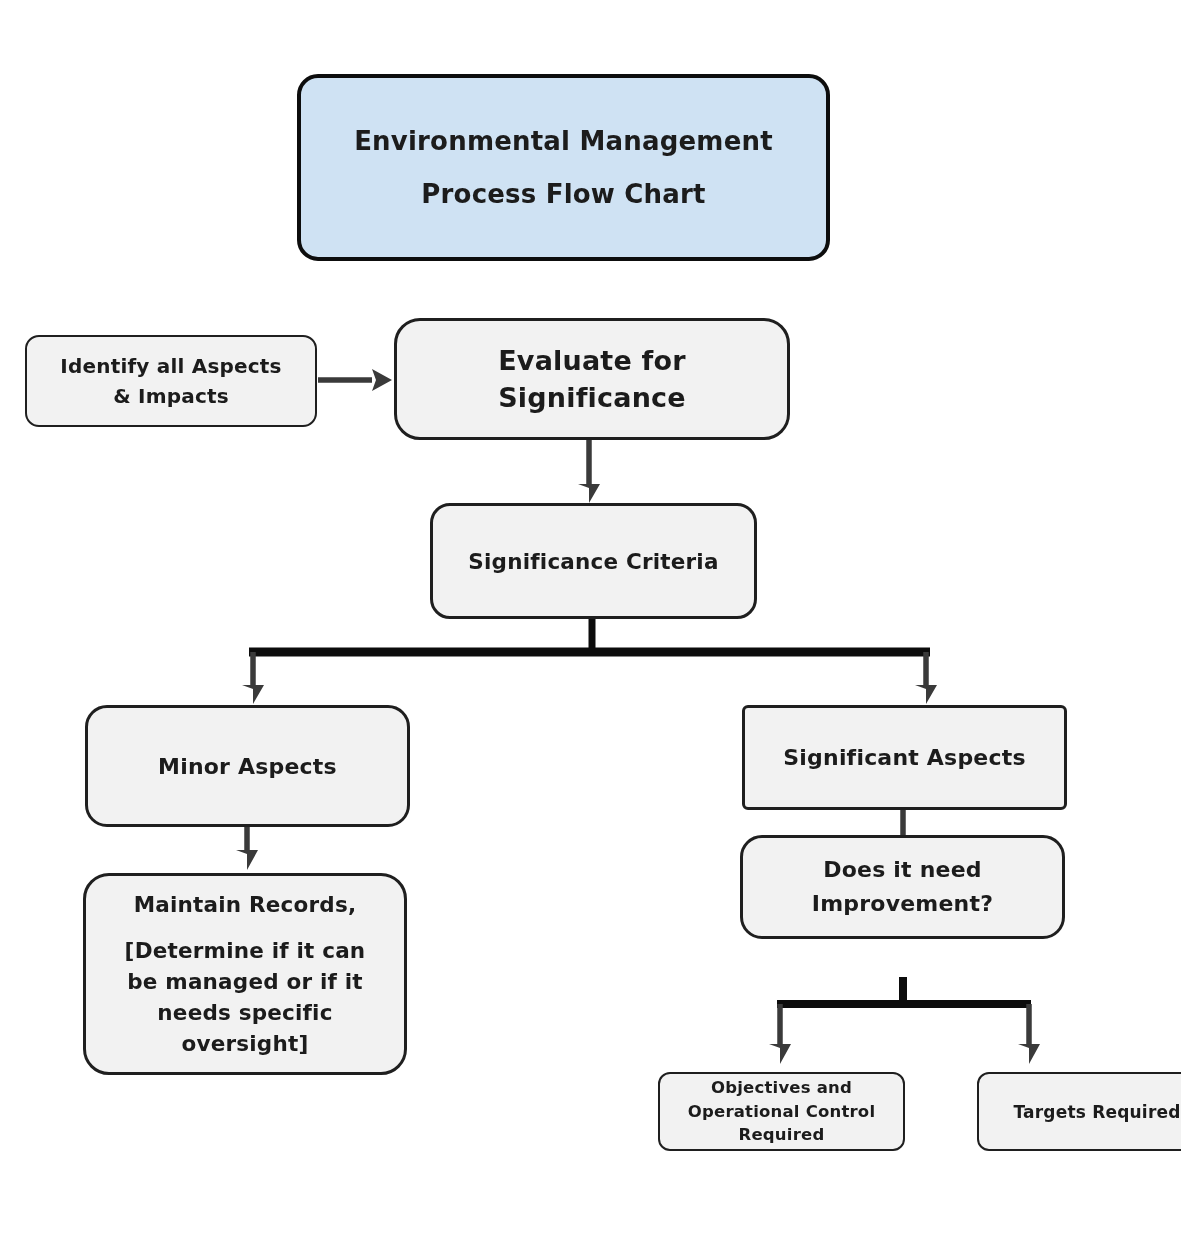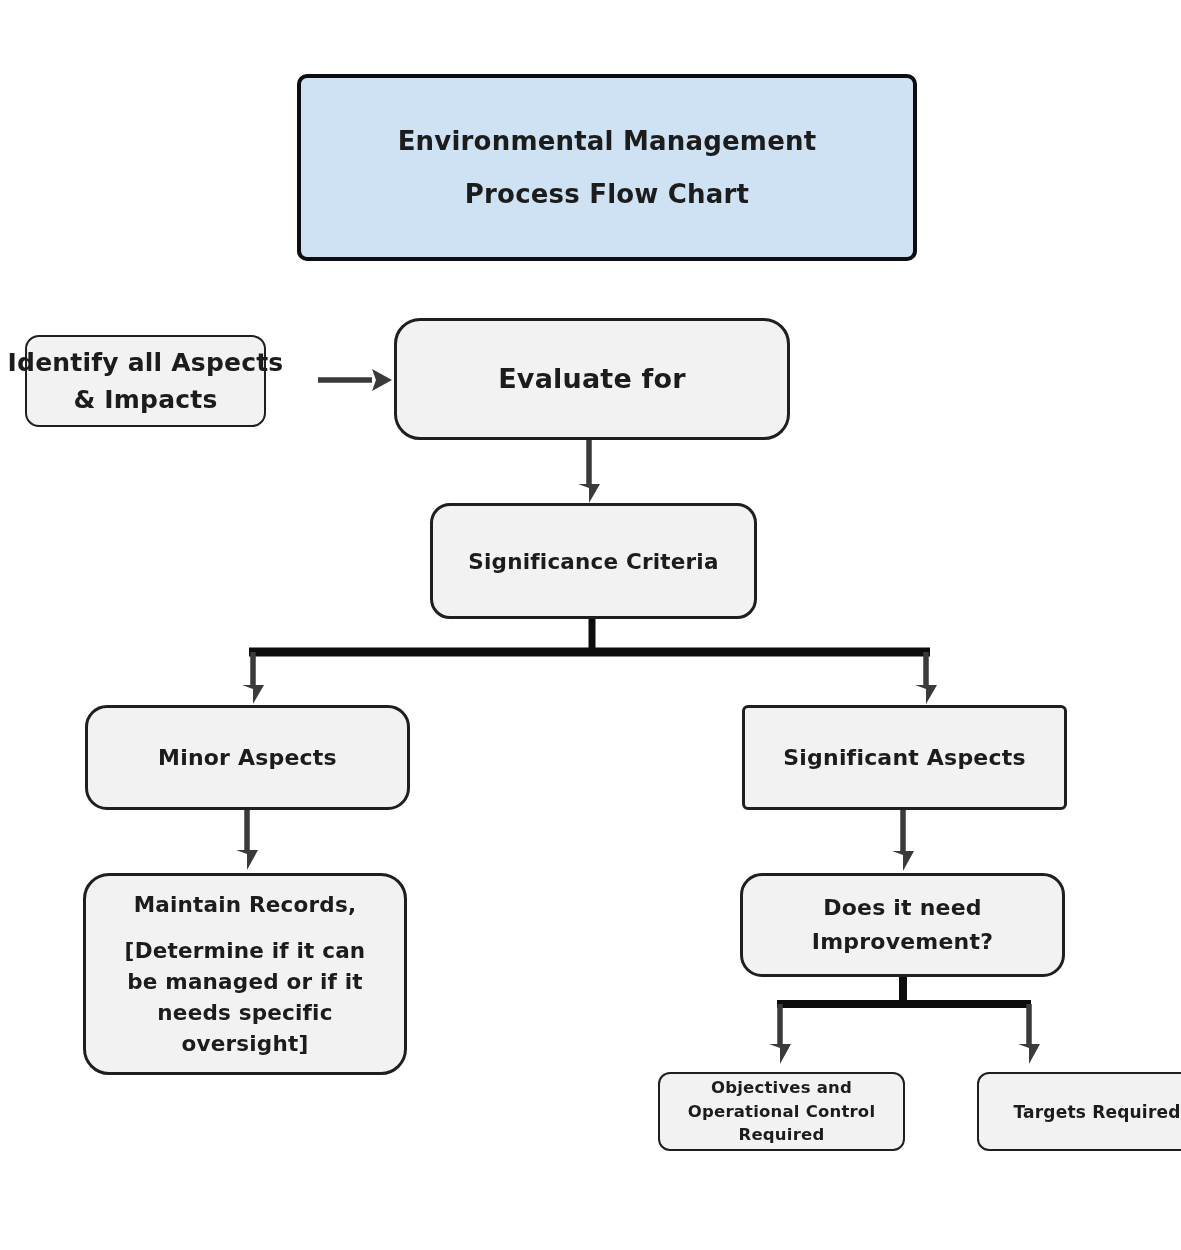--- a/index.html
+++ b/index.html
@@ -28,54 +28,54 @@
     border:3px solid var(--border,#1f1f1f);
     color:var(--text,#1c1c1c);
     display:flex; flex-direction:column;
     align-items:center; justify-content:center;
     text-align:center; font-weight:bold;
     letter-spacing:0.2px;
   }
   .line { white-space:nowrap; }
 
   #title-box {
-    left:297px; top:74px; width:620px; height:187px;
+    left:297px; top:74px; width:533px; height:187px;
     background:var(--title-fill,#cfe2f3);
-    border:4px solid #0d0d0d; border-radius:10px;
+    border:4px solid #0d0d0d; border-radius:21px;
     font-size:26px; row-gap:23px;
   }
   #identify-box {
-    left:25px; top:335px; width:241px; height:92px;
+    left:25px; top:335px; width:292px; height:92px;
     border-width:2.5px; border-radius:14px;
-    font-size:25px; line-height:1.5;
+    font-size:20px; line-height:1.5;
   }
   #evaluate-box {
     left:394px; top:318px; width:396px; height:122px;
     border-width:3.5px; border-radius:26px;
     font-size:27px; line-height:1.38;
   }
   #criteria-box {
     left:430px; top:503px; width:327px; height:116px;
     border-radius:20px; font-size:21.5px;
   }
   #minor-box {
-    left:85px; top:705px; width:325px; height:105px;
+    left:85px; top:705px; width:325px; height:122px;
     border-radius:22px; font-size:22px;
   }
   #significant-box {
     left:742px; top:705px; width:325px; height:105px;
     border-radius:6px; font-size:22px;
   }
   #maintain-box {
     left:83px; top:873px; width:324px; height:202px;
     border-radius:26px; font-size:21.5px; line-height:1.45;
   }
   #maintain-box .heading { margin-bottom:15px; }
   #improvement-box {
-    left:740px; top:873px; width:325px; height:104px;
+    left:740px; top:835px; width:325px; height:104px;
     border-radius:22px; font-size:22px; line-height:1.55;
   }
   #objectives-box {
     left:658px; top:1072px; width:247px; height:79px;
     border-width:2.5px; border-radius:12px;
     font-size:16.5px; line-height:1.42;
   }
   #targets-box {
     left:930px; top:1072px; width:240px; height:79px;
     border-width:2.5px; border-radius:12px;
@@ -136,20 +136,21 @@
     <div class="line">Process Flow Chart</div>
   </div>
 
   <div class="node" id="identify-box">
     <div class="line">Identify all Aspects</div>
     <div class="line">&amp; Impacts</div>
   </div>
 
   <div class="node" id="evaluate-box">
     <div class="line">Evaluate for</div>
+    <div class="line">Significance</div>
   </div>
 
   <div class="node" id="criteria-box">
     <div class="line">Significance Criteria</div>
   </div>
 
   <div class="node" id="minor-box">
     <div class="line">Minor Aspects</div>
   </div>
 

